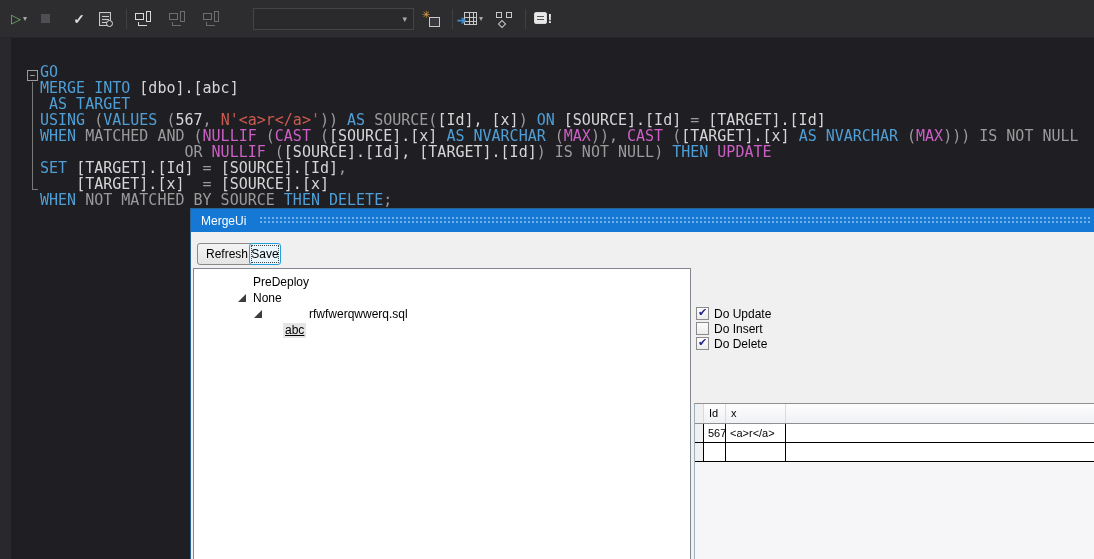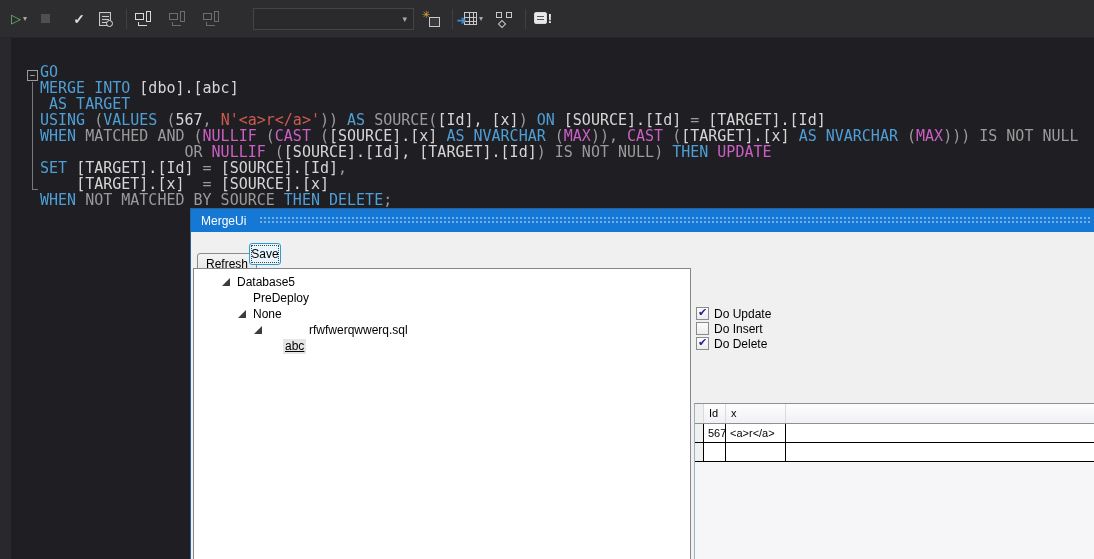--- a/index.html
+++ b/index.html
@@ -77,21 +77,21 @@
     background:#f0f0f0; border:1px solid #2a6496; }
   .dlg-title { position:absolute; left:0; top:0; width:100%; height:23px; background:#1478d4;
     color:#ffffff; font-size:12px; display:flex; align-items:center; padding-left:10px; }
   .dlg-dots { position:absolute; left:68px; right:8px; top:7px; bottom:7px;
     background-image:radial-gradient(rgba(190,220,250,.55) 1px, transparent 1.2px);
     background-size:4px 4px; }
   .dlg-body { position:absolute; left:0; top:23px; right:0; bottom:0; }
   .btn { position:absolute; height:22px; font-size:12px; color:#000;
     background:linear-gradient(#f4f4f4,#e4e4e4); border:1px solid #8a8a8a; border-radius:3px;
     display:flex; align-items:center; justify-content:center; }
-  .btn-refresh { left:6px; top:21px; width:60px; }
+  .btn-refresh { left:6px; top:11px; width:60px; }
   .btn-save { left:58px; top:11px; width:32px; border-color:#26a0da; background:#e9f6fd;
     outline:1px dotted #444; outline-offset:-3px; }
 
   .tree-panel { position:absolute; left:2px; top:36px; width:498px; height:320px;
     background:#ffffff; border:1px solid #828790; overflow:hidden; }
   .tree-item { display:flex; align-items:center; height:16px; font-size:12px; color:#000; margin-top:0; }
   .tree-body { padding-top:5px; }
   .tri { width:8px; height:8px; background:#3c3c3c; margin-right:5px; flex:none;
     clip-path:polygon(100% 0, 100% 100%, 0 100%); }
   .tri-space { width:13px; flex:none; }
@@ -204,24 +204,20 @@
     <div class="dlg-title">
       <span>MergeUi</span>
       <span class="dlg-dots"></span>
     </div>
     <div class="dlg-body">
       <button class="btn btn-refresh">Refresh</button>
       <button class="btn btn-save">Save</button>
 
       <div class="tree-panel">
         <div class="tree-body">
-            <div class="tree-item" style="padding-left: 28px;">
-              <span class="tri"></span>
-              <span class="tree-label">Database5</span>
-            </div>
             <div class="tree-item" style="padding-left: 44px;">
               <span class="tri-space"></span>
               <span class="tree-label">PreDeploy</span>
             </div>
             <div class="tree-item" style="padding-left: 44px;">
               <span class="tri"></span>
               <span class="tree-label">None</span>
             </div>
             <div class="tree-item" style="padding-left: 60px; gap: 40px;">
               <span class="tri"></span>

